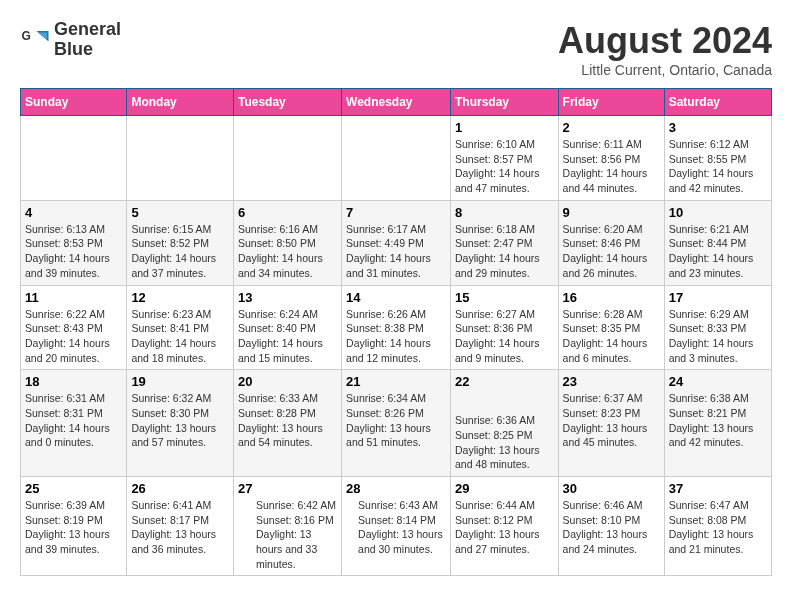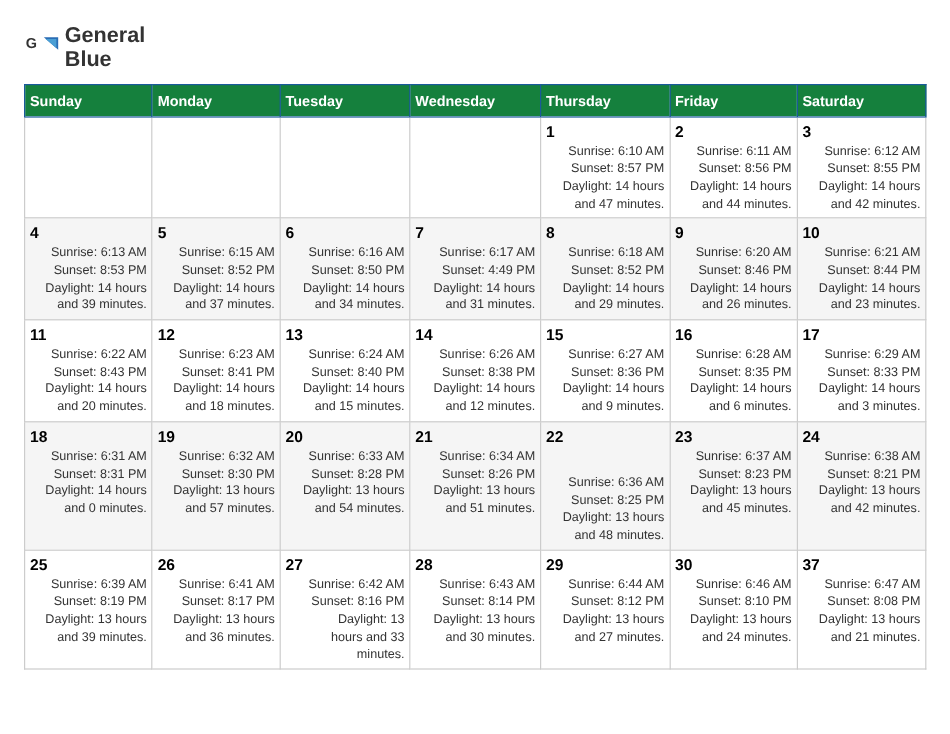--- a/index.html
+++ b/index.html
@@ -50,21 +50,21 @@
     .subtitle {
       font-size: 14px;
       color: #555;
     }
     table {
       width: 100%;
       border-collapse: collapse;
       font-size: 11px;
     }
     thead tr th {
-      background-color: #15803d;
+      background-color: #ec4899;
       color: #fff;
       padding: 6px 4px;
       text-align: left;
       font-size: 12px;
       font-weight: bold;
       border: 1px solid #1a5a9a;
     }
     tbody tr td {
       border: 1px solid #ccc;
       padding: 4px;
@@ -79,21 +79,20 @@
     .day-number {
       font-weight: bold;
       font-size: 13px;
       margin-bottom: 2px;
       color: #000;
     }
     .day-info {
       font-size: 10.5px;
       color: #333;
       line-height: 1.4;
-      text-align: right;
     }
     .empty-cell {
       background: #fff !important;
     }
   </style>
 </head>
 <body>
 
 <div class="header-section">
   <div class="logo">
@@ -102,20 +101,24 @@
         <text x="2" y="20" font-size="16" font-weight="bold" fill="#333">G</text>
         <polygon points="22,8 38,8 38,22" fill="#2a6db5"></polygon>
         <polygon points="24,10 36,10 36,20" fill="#4a9fd5"></polygon>
       </svg>
       <div class="logo-text">
         <span>General</span>
         <span>Blue</span>
       </div>
     </div>
   </div>
+  <div class="title-section">
+    <div class="main-title">August 2024</div>
+    <div class="subtitle">Little Current, Ontario, Canada</div>
+  </div>
 </div>
 
 <table>
   <thead>
     <tr id="header-row">
     <th>Sunday</th>
         <th>Monday</th>
         <th>Tuesday</th>
         <th>Wednesday</th>
         <th>Thursday</th>
@@ -169,21 +172,21 @@
         </td>
         <td>
           <div class="day-number">7</div>
           <div class="day-info" style="white-space: pre-line;">Sunrise: 6:17 AM
 Sunset: 4:49 PM
 Daylight: 14 hours and 31 minutes.</div>
         </td>
         <td>
           <div class="day-number">8</div>
           <div class="day-info" style="white-space: pre-line;">Sunrise: 6:18 AM
-Sunset: 8:52 PM
+Sunset: 2:47 PM
 Daylight: 14 hours and 29 minutes.</div>
         </td>
         <td>
           <div class="day-number">9</div>
           <div class="day-info" style="white-space: pre-line;">Sunrise: 6:20 AM
 Sunset: 8:46 PM
 Daylight: 14 hours and 26 minutes.</div>
         </td>
         <td>
           <div class="day-number">10</div>

